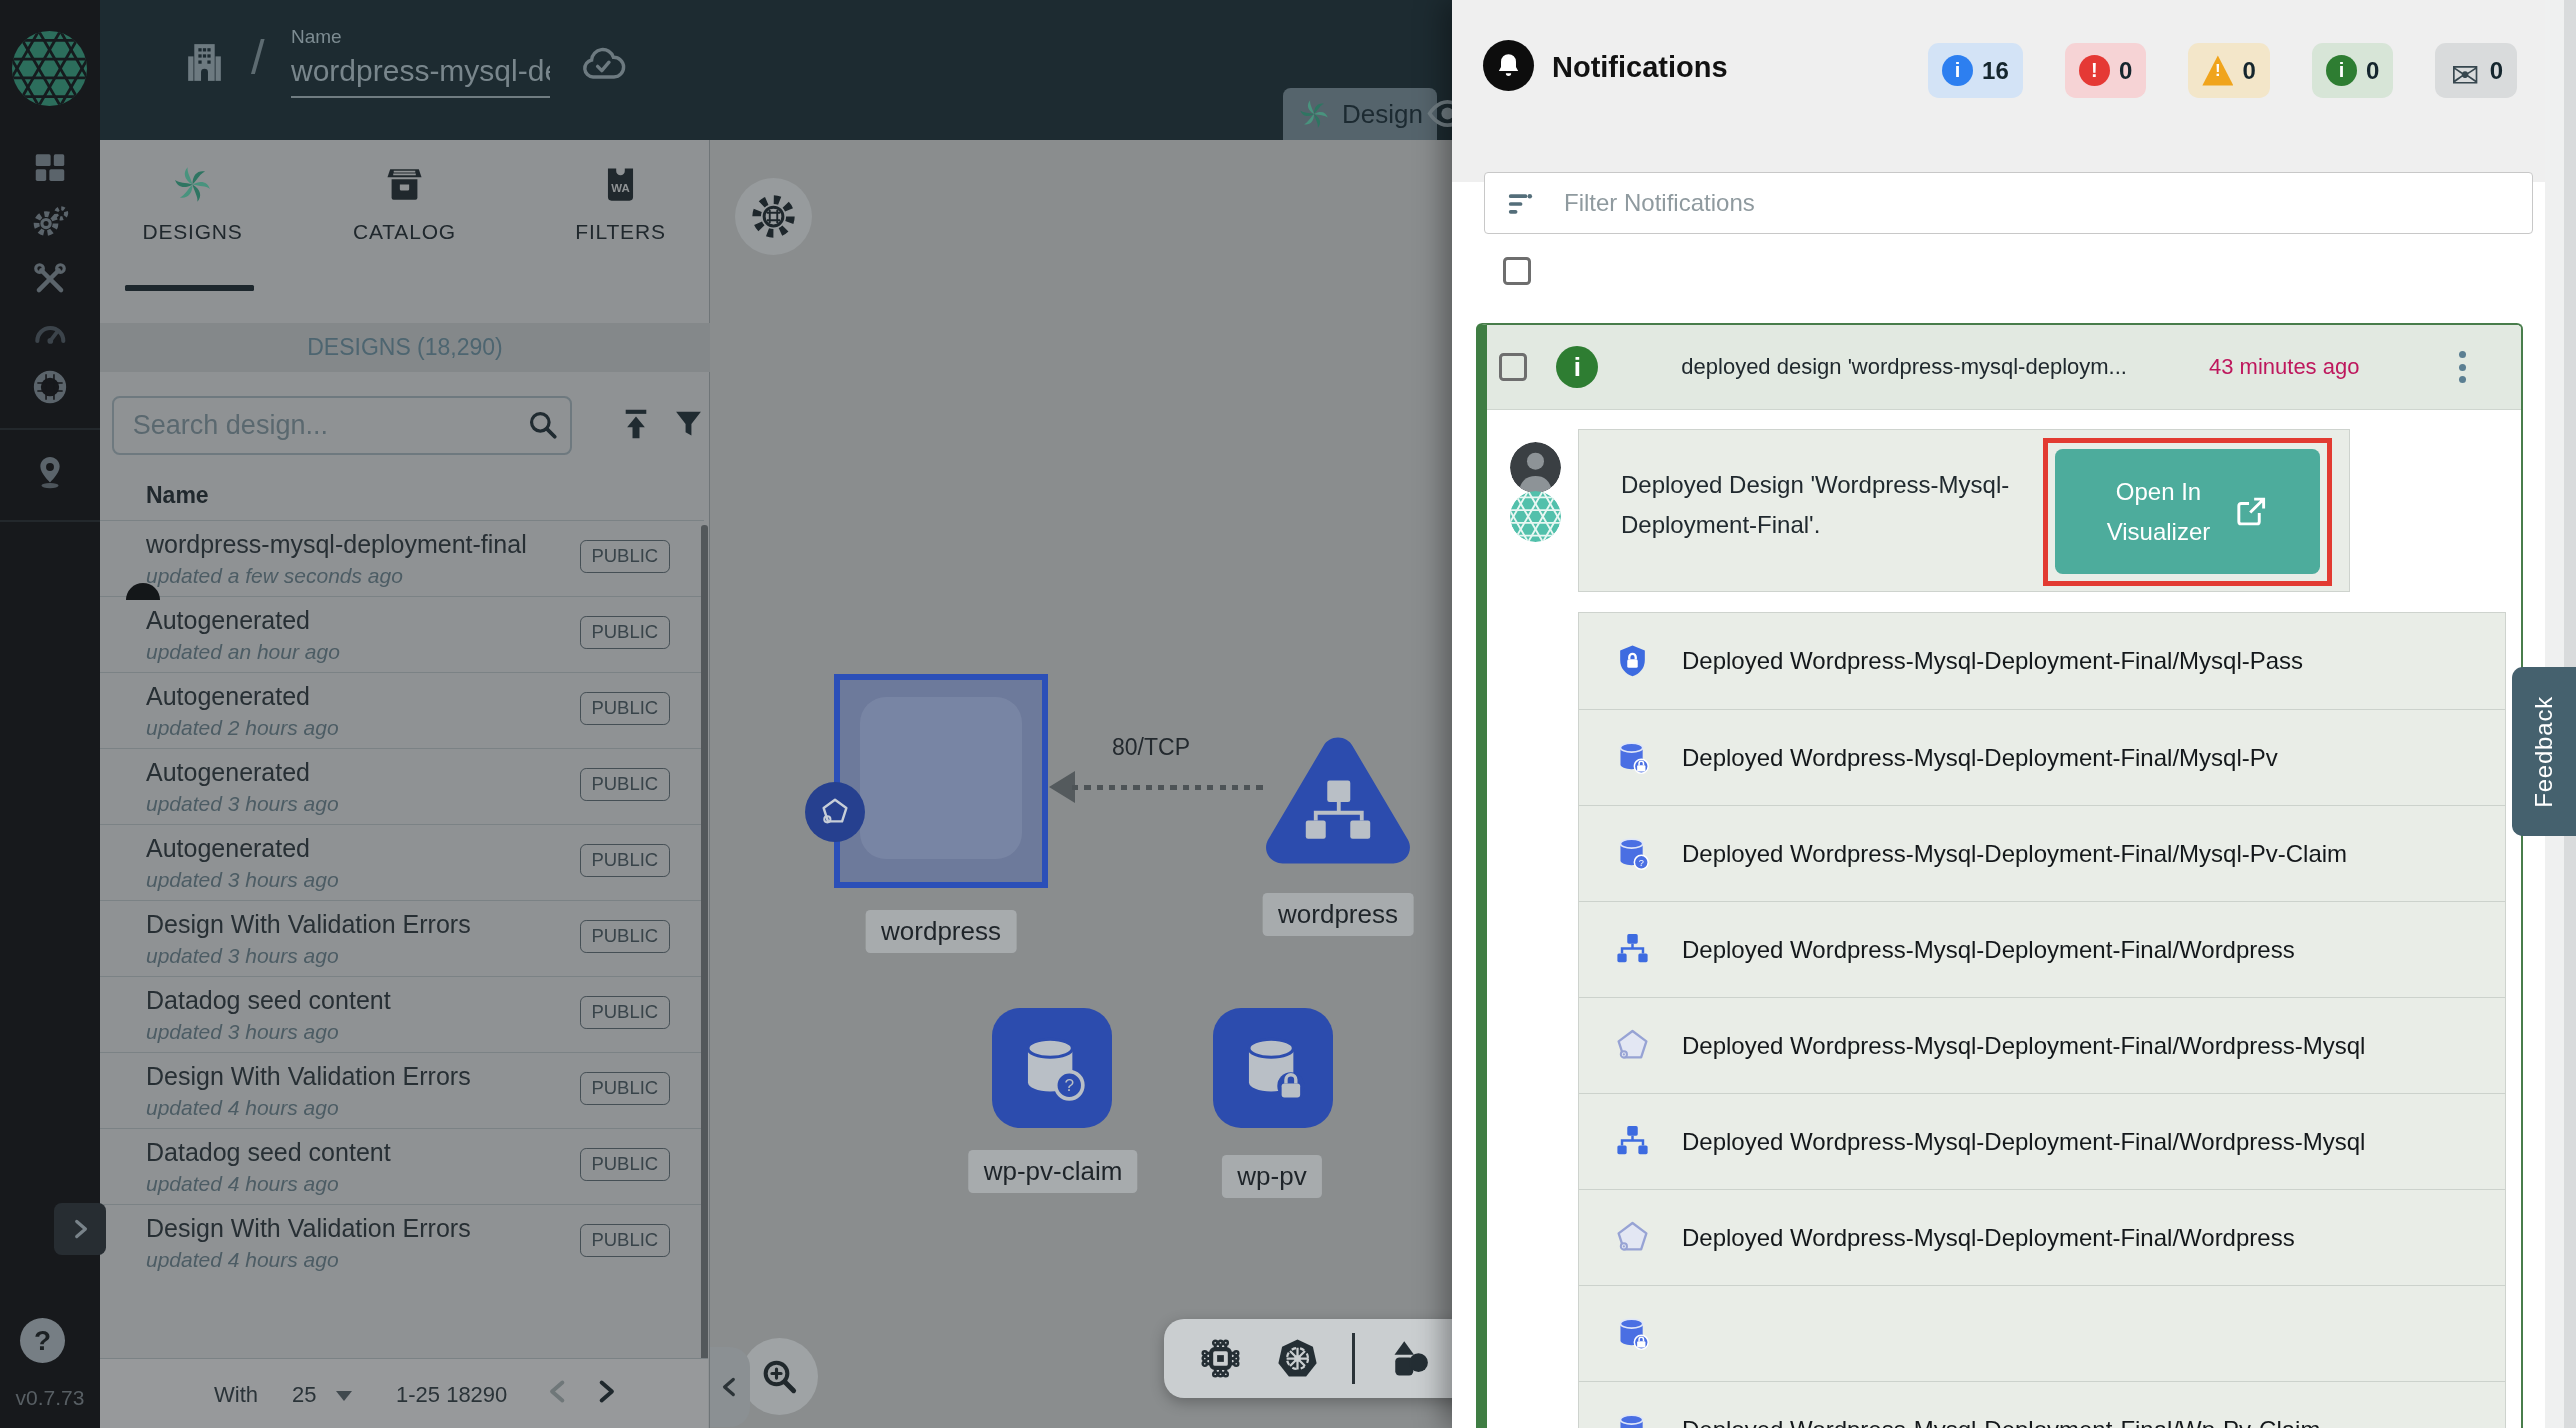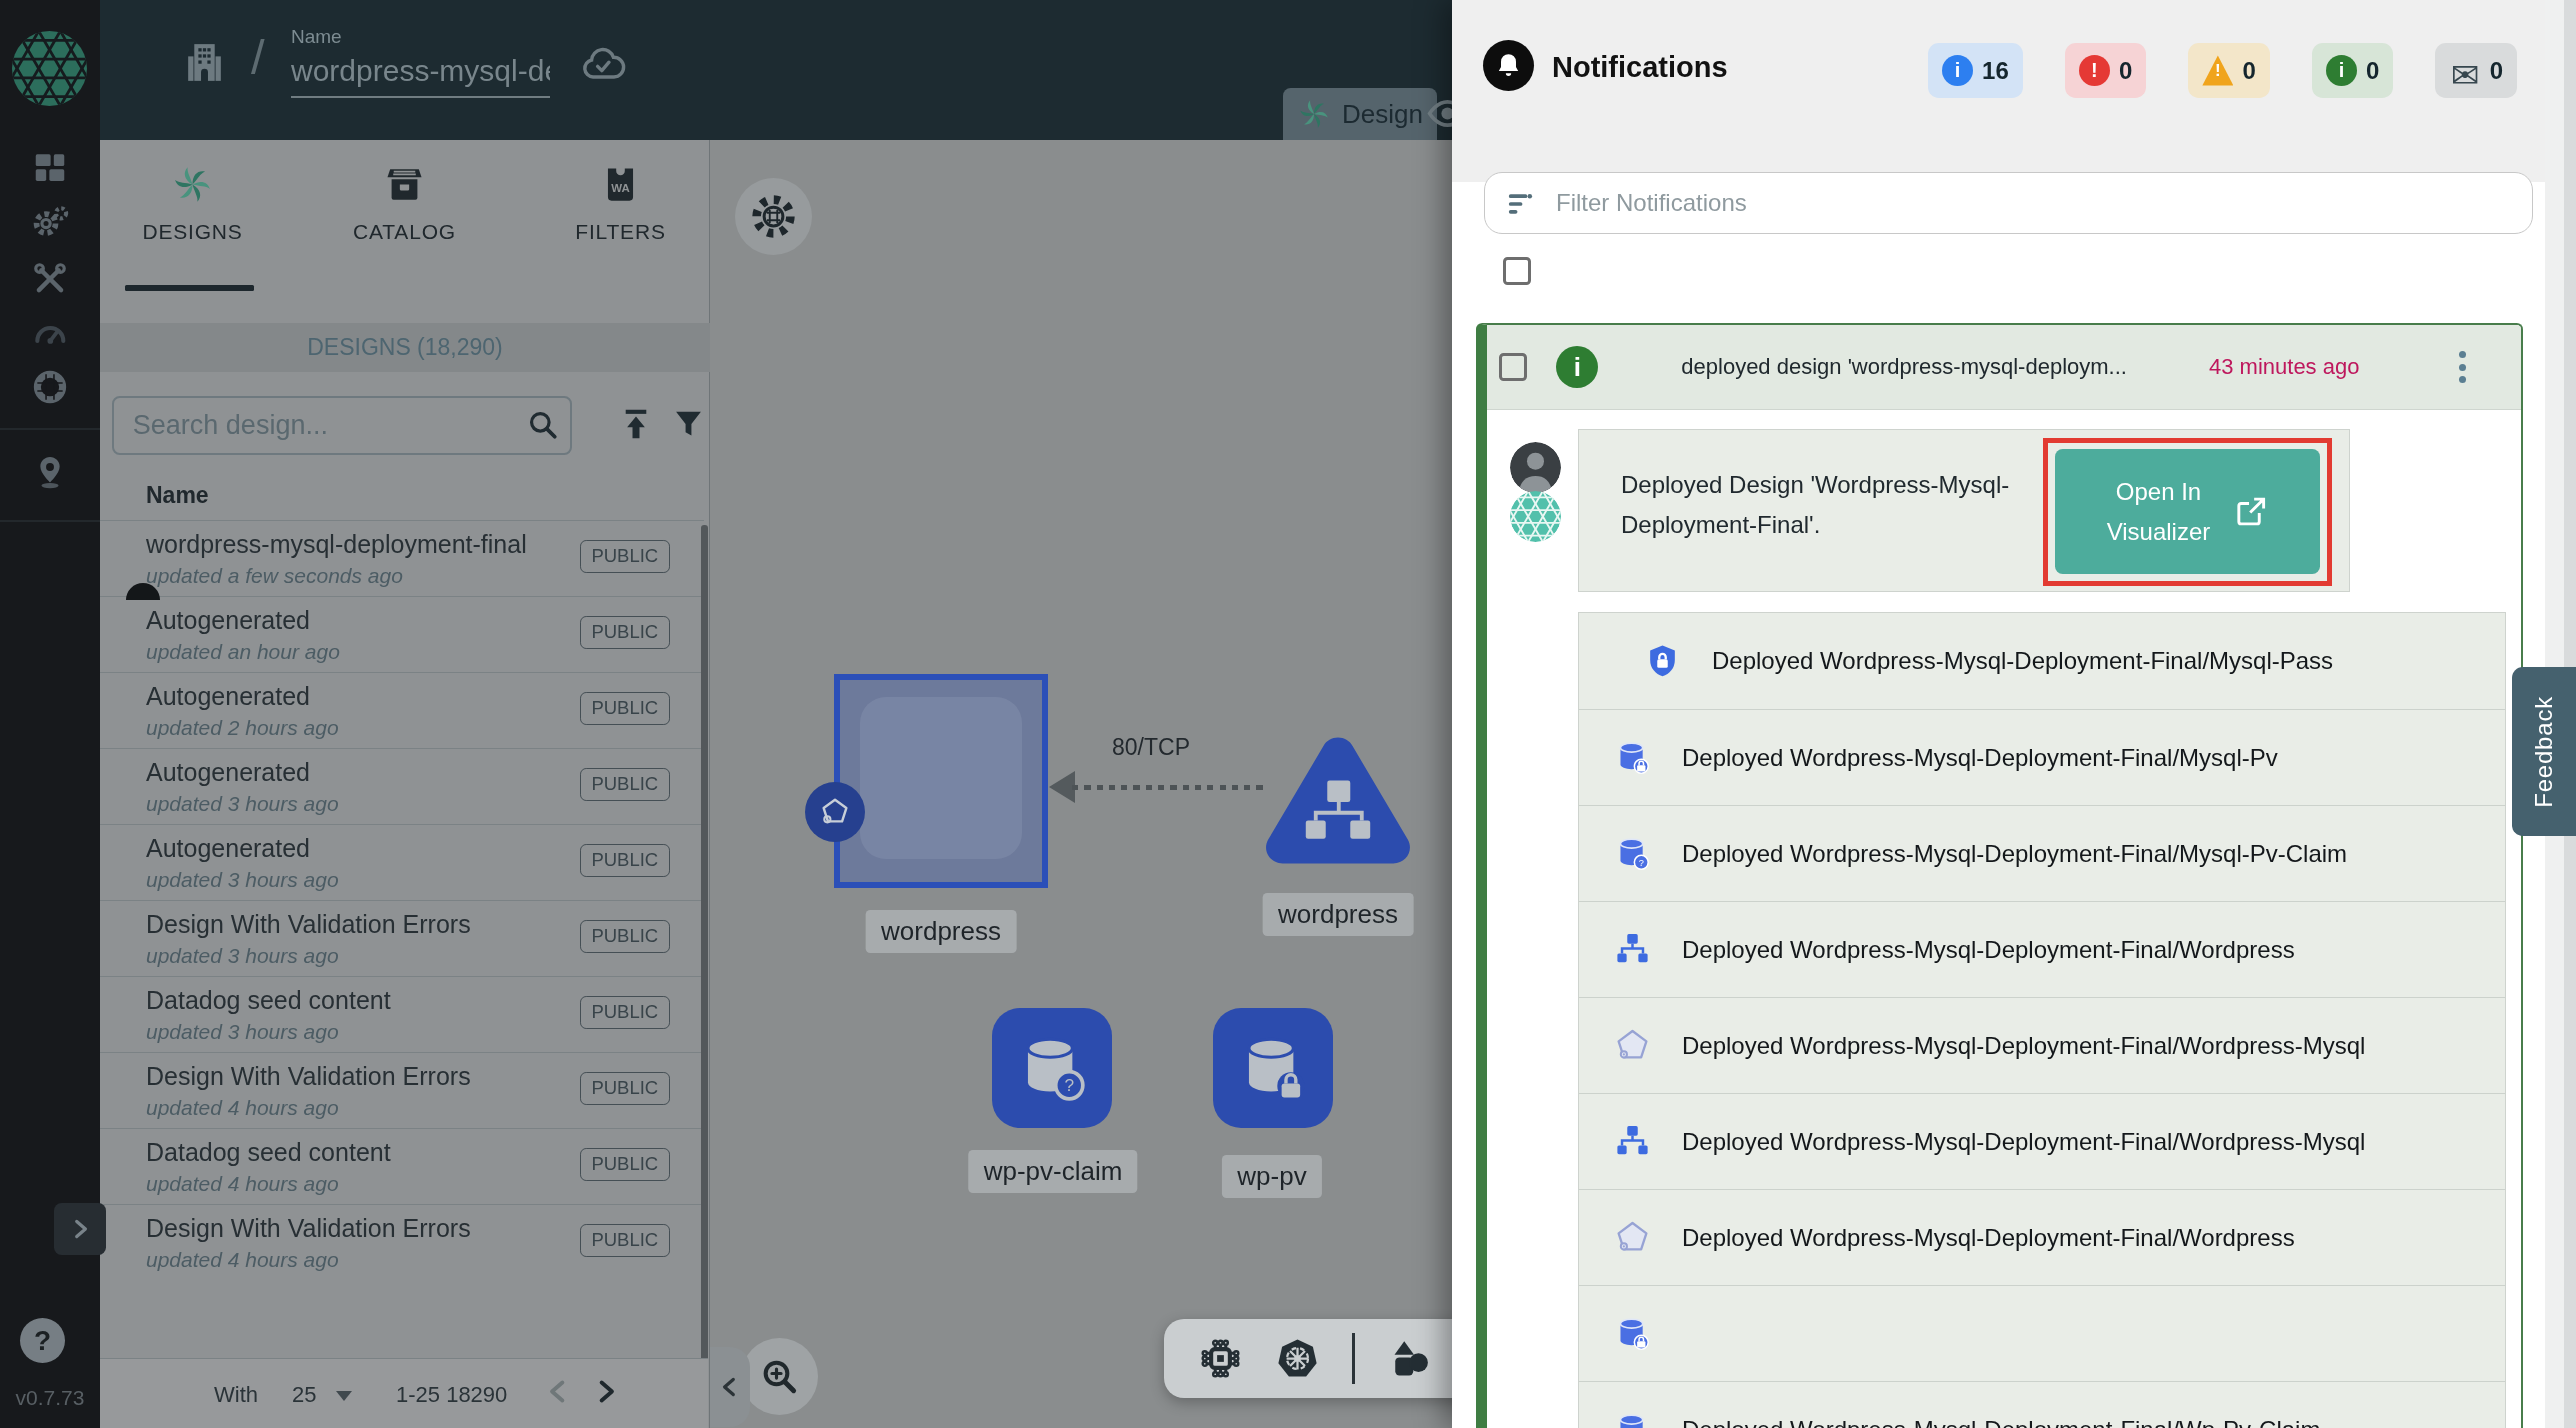--- a/index.html
+++ b/index.html
@@ -92,21 +92,21 @@
   #bell-wrap svg { width:29px; height:29px; }
   #notif-title { position:absolute; left:100px; top:51px; font-size:29px; font-weight:600; color:#121212; }
   #chips { position:absolute; right:28px; top:43px; display:flex; gap:42px; }
   .chip { height:55px; min-width:74px; border-radius:10.8px; display:flex; align-items:center; justify-content:center; gap:9.2px; padding:0 14px; font-size:24px; font-weight:bold; color:#15262e; }
   .chipicon { width:31px; height:31px; border-radius:50%; display:grid; place-items:center; color:#fff; font-size:20px; font-weight:bold; font-style:normal; }
   .chipicon.k-info { background:#2d7ff0; }
   .chipicon.k-error { background:#e53935; }
   .chipicon.k-warning { background:#f0a41c; clip-path:polygon(50% 2%,100% 98%,0 98%); border-radius:0; font-size:17px; }
   .chipicon.k-success { background:#2e7d32; }
   .chipicon.k-read { background:transparent; color:#37474f; font-size:34px; }
-  #filter-box { position:absolute; left:32px; top:172px; width:1049px; height:62px; background:#fff; border:1.5px solid #c8c8c8; border-radius:18px; }
+  #filter-box { position:absolute; left:32px; top:172px; width:1049px; height:62px; background:#fff; border:1.5px solid #c8c8c8; border-radius:4px;padding-left:8px; }
   #filter-icon { position:absolute; left:20px; top:14px; width:34px; height:34px; color:#546e7a; }
   #filter-input { width:100%; height:100%; border:none; outline:none; background:transparent; padding:0 15.4px 0 71px; font-size:24px; color:#444; font-family:inherit; }
   #filter-input::placeholder { color:#8f9a9f; }
   .cbx { width:28px; height:28px; border:3.1px solid #6e6e6e; border-radius:4.6px; background:transparent; flex:none; }
   #lone-checkbox { position:absolute; left:51px; top:257px; }
 
   #notif-card { position:absolute; left:24px; top:323px; width:1047px; height:1155px; border:2.3px solid #487d4b; border-left:11.5px solid #3f7d43; border-radius:6.2px; background:#fff; overflow:hidden; }
   #card-header { position:relative; height:85px; background:#e2e9e1; border-bottom:1.5px solid #cfd6cf; display:flex; align-items:center; }
   #card-header .cbx { margin-left:12.3px; }
   #card-info-icon { width:42px; height:42px; border-radius:50%; background:#2e7d32; color:#fff; font-size:26px; font-weight:bold; font-style:normal; display:grid; place-items:center; margin-left:29px; }
@@ -119,21 +119,21 @@
   #notif-avatars .av { width:51px; height:51px; border-radius:50%; overflow:hidden; }
   #notif-avatars .av + .av { margin-top:-2.3px; }
   #msg-box { position:absolute; left:91px; top:19px; width:772px; height:163px; background:#e9ede7; border:1.5px solid #ced3ce; }
   #msg-text { position:absolute; left:42px; top:35px; font-size:24px; color:#20292e; line-height:40px; }
   #red-box { position:absolute; right:17px; top:7.7px; width:289px; height:148px; border:5.4px solid #e23b32; display:grid; place-items:center; }
   #open-visualizer-btn { width:265px; height:125px; background:#4dac9c; border-radius:7.7px; border:none; color:#fff; display:flex; align-items:center; justify-content:center; gap:23px; font-family:inherit; }
   #open-visualizer-btn .btxt { font-size:24px; line-height:40px; text-align:center; }
   #open-visualizer-btn svg { width:35px; height:35px; }
   #items-box { position:absolute; left:91px; top:202px; width:928px; background:#e9ede7; border:1.5px solid #ced3ce; }
   .nitem { height:96px; display:flex; align-items:center; border-top:1.5px solid #ccd2cc; }
-  .nitem:first-child { border-top:none;padding-left:30px; }
+  .nitem:first-child { border-top:none; }
   .nicon { width:37px; height:37px; margin-left:35px; flex:none; }
   .nicon svg { width:37px; height:37px; }
   .nitem-text { margin-left:31px; font-size:24px; color:#14181b; white-space:nowrap; }
 
   
   #page-scroll { position:absolute; left:2545px; top:0; width:31px; height:1429px; background:#eff0f0; z-index:11; }
   #page-scroll .sub { position:absolute; right:0; top:0; width:12.3px; height:1429px; background:#d9dbdc; }
   #feedback-tab { position:absolute; left:2512px; top:667px; width:64px; height:169px; background:#45616e; border-radius:10.8px 0 0 10.8px; z-index:12; display:grid; place-items:center; }
   #feedback-tab span { writing-mode:vertical-rl; transform:rotate(180deg); color:#fff; font-size:24px; letter-spacing:0.8px; }
 </style>

